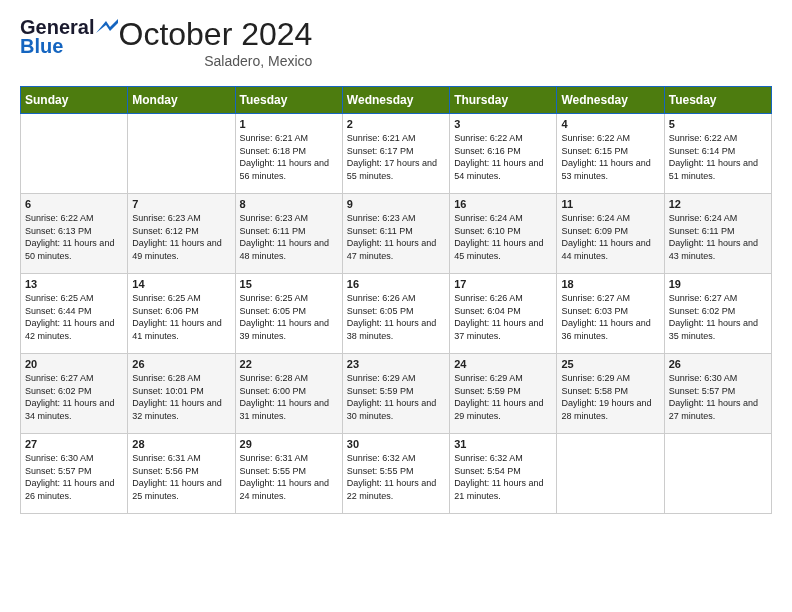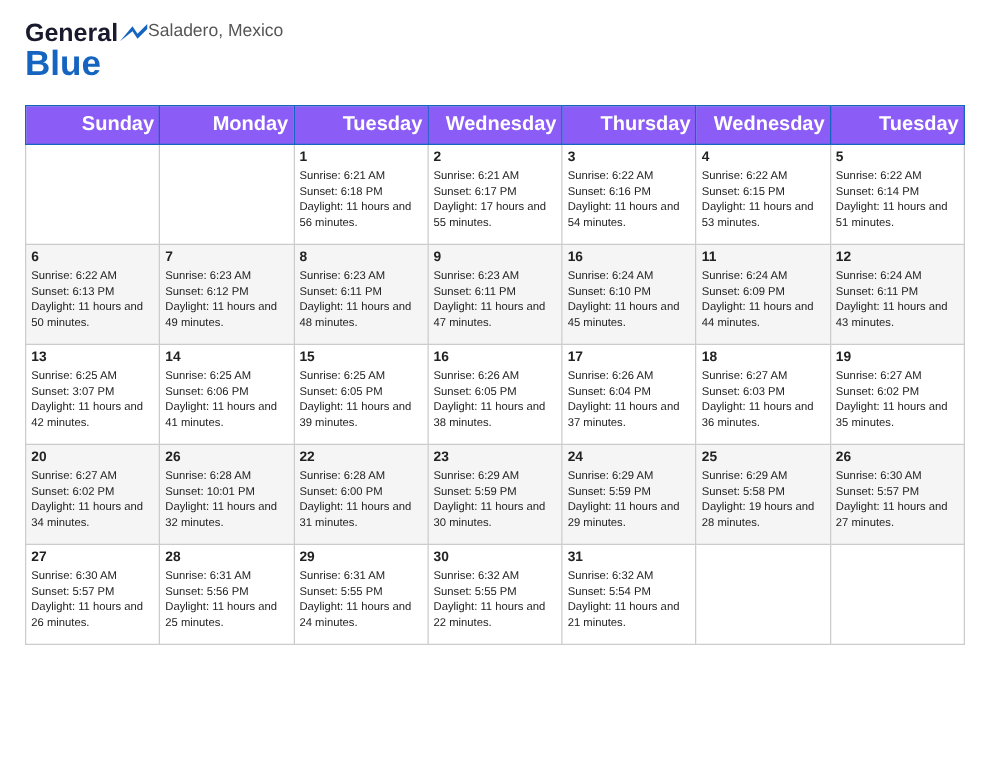--- a/index.html
+++ b/index.html
@@ -39,26 +39,26 @@
     .location {
       font-size: 14px;
       color: #555;
     }
     table {
       width: 100%;
       border-collapse: collapse;
       table-layout: fixed;
     }
     thead tr th {
-      background-color: #8b5cf6;
+      background-color: #4d7c0f;
       color: #fff;
-      font-size: 16px;
+      font-size: 12px;
       font-weight: bold;
       padding: 6px 4px;
-      text-align: right;
+      text-align: left;
       border: 1px solid #1565c0;
     }
     tbody tr td {
       border: 1px solid #ccc;
       vertical-align: top;
       padding: 4px 4px 4px 4px;
       font-size: 9.5px;
       color: #222;
       height: 80px;
       background: #fff;
@@ -86,23 +86,24 @@
 
 <div class="container">
   <div class="header">
     <div class="logo">
       <div class="logo-row">
         <span style="font-size:20px;font-weight:bold;color:#1a1a2e;">General</span>
         <svg width="22" height="16" viewBox="0 0 22 16" style="margin-left:2px;margin-top:-2px;">
           <polygon points="0,14 10,2 14,8 18,4 22,0 22,4 14,12 10,6" fill="#1565c0"></polygon>
         </svg>
       </div>
-      <span style="font-size:28px;font-weight:bold;color:#1565c0;margin-top:-4px;">Blue</span>
+      <span style="font-size:20px;font-weight:bold;color:#1565c0;margin-top:-4px;">Blue</span>
     </div>
     <div class="title-block">
+      <div class="month-title">October 2024</div>
       <div class="location">Saladero, Mexico</div>
     </div>
   </div>
 
   <table>
     <thead>
       <tr>
         <th>Sunday</th>
         <th>Monday</th>
         <th>Tuesday</th>
@@ -188,21 +189,21 @@
         <span class="day-num">12</span>
         <span class="cell-info">Sunrise: 6:24 AM</span><br>
         <span class="cell-info">Sunset: 6:11 PM</span><br>
         <span class="cell-info">Daylight: 11 hours and 43 minutes.</span>
       </td>
         </tr>
         <tr>
           <td>
         <span class="day-num">13</span>
         <span class="cell-info">Sunrise: 6:25 AM</span><br>
-        <span class="cell-info">Sunset: 3:07 PM</span><br>
+        <span class="cell-info">Sunset: 6:44 PM</span><br>
         <span class="cell-info">Daylight: 11 hours and 42 minutes.</span>
       </td>
           <td>
         <span class="day-num">14</span>
         <span class="cell-info">Sunrise: 6:25 AM</span><br>
         <span class="cell-info">Sunset: 6:06 PM</span><br>
         <span class="cell-info">Daylight: 11 hours and 41 minutes.</span>
       </td>
           <td>
         <span class="day-num">15</span>

